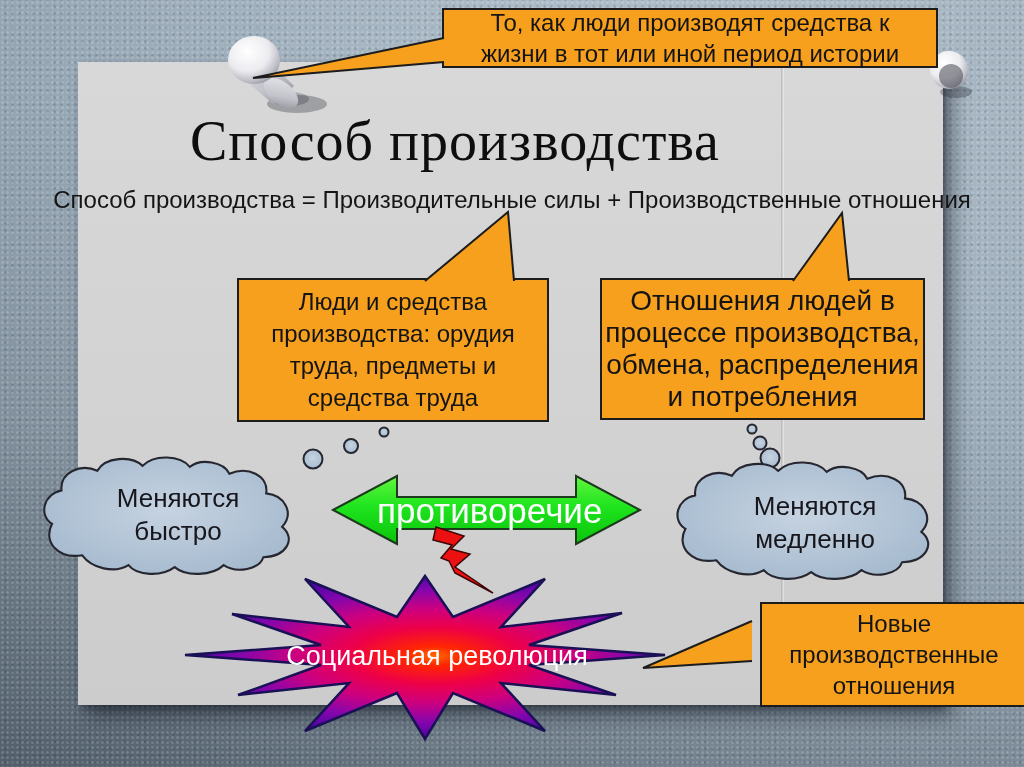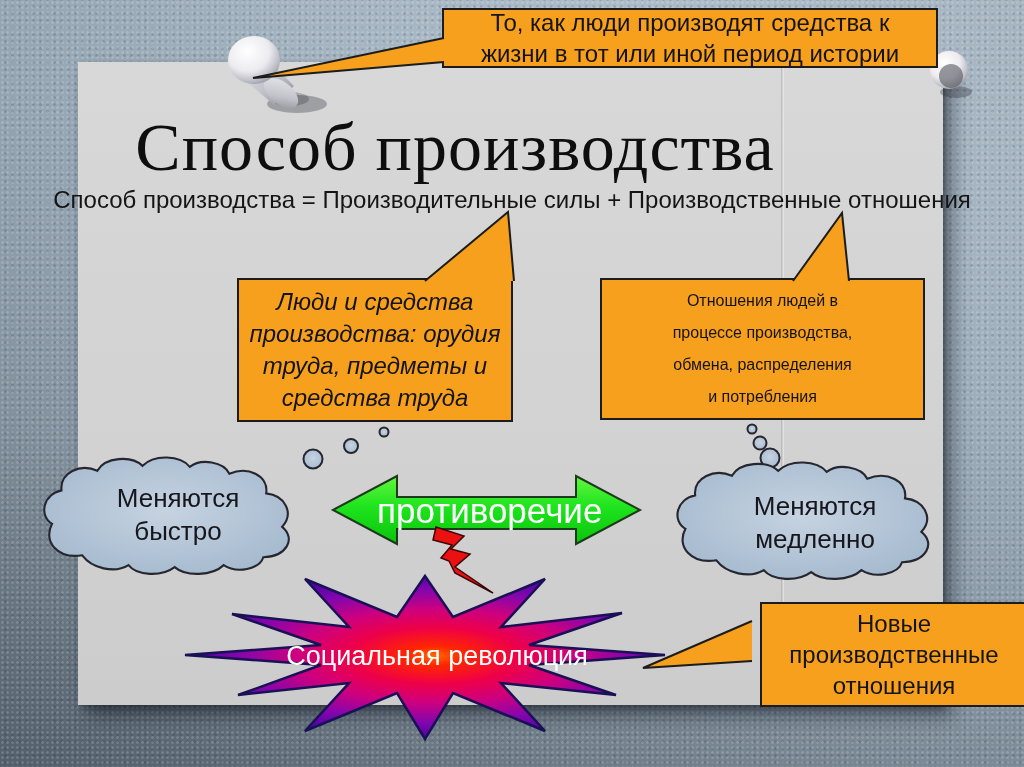--- a/index.html
+++ b/index.html
@@ -19,35 +19,35 @@
   }
   .paper{
     position:absolute;left:78px;top:62px;width:865px;height:643px;z-index:1;
     background:linear-gradient(180deg,#d8d8d8 0%,#d2d2d2 60%,#cccccc 100%);
     box-shadow:10px 12px 18px rgba(15,20,30,0.45), 3px 4px 6px rgba(15,20,30,0.35);
   }
   .crease{position:absolute;top:0;height:100%;width:3px;
     background:linear-gradient(90deg,rgba(120,120,120,0.35),rgba(255,255,255,0.55));}
   .title{
     position:absolute;left:78px;width:754px;top:112px;z-index:3;text-align:center;
-    font-family:"Liberation Serif","DejaVu Serif",serif;font-size:68px;line-height:1.05;
+    font-family:"Liberation Serif","DejaVu Serif",serif;font-size:56px;line-height:1.05;
     color:#0e0e0e;letter-spacing:1px;
   }
   .formula{
     position:absolute;left:0;width:1024px;top:186px;z-index:3;text-align:center;
     font-size:24px;color:#151515;letter-spacing:0px;
   }
   .obox{
     position:absolute;z-index:4;background:#F6A01E;border:2px solid #1c1c1c;
     display:flex;align-items:center;justify-content:center;text-align:center;
     color:#141414;white-space:pre-line;box-sizing:border-box;
   }
   .callout-def{left:442px;top:8px;width:496px;height:60px;font-size:24px;line-height:31px;}
-  .box-left{left:237px;top:278px;width:276px;height:144px;font-size:24px;line-height:32px;font-style:italic;}
-  .box-right{left:600px;top:278px;width:325px;height:142px;font-size:16px;line-height:32px;}
+  .box-left{left:237px;top:278px;width:312px;height:144px;font-size:24px;line-height:32px;}
+  .box-right{left:600px;top:278px;width:325px;height:142px;font-size:28px;line-height:32px;}
   .box-new{left:760px;top:602px;width:268px;height:105px;font-size:24px;line-height:31px;}
   .decor{position:absolute;inset:0;z-index:5;pointer-events:none;}
   .pins{position:absolute;inset:0;z-index:2;pointer-events:none;}
   .cloud-label{
     position:absolute;z-index:6;text-align:center;color:#16161c;font-size:26px;line-height:33px;
     white-space:pre-line;
   }
   .cloud-label.left{left:88px;top:482px;width:180px;}
   .cloud-label.right{left:725px;top:490px;width:180px;}
   .arrow-label{

